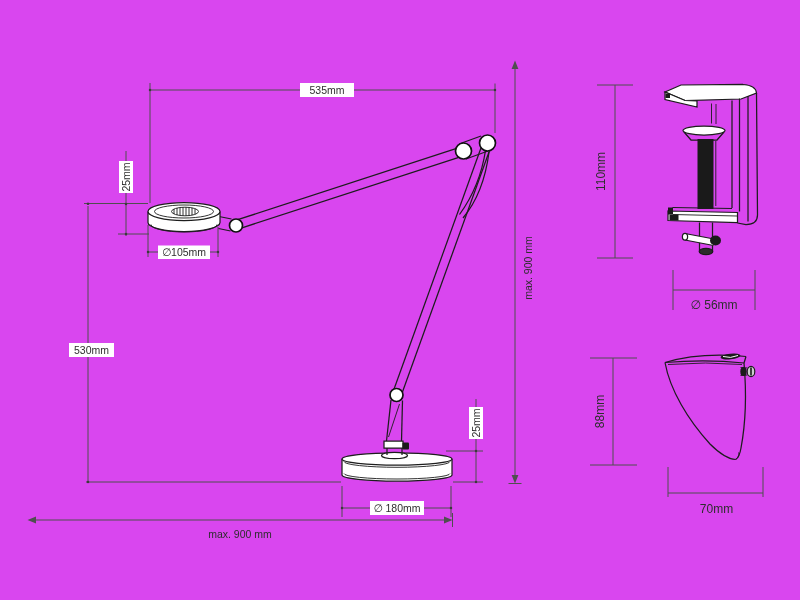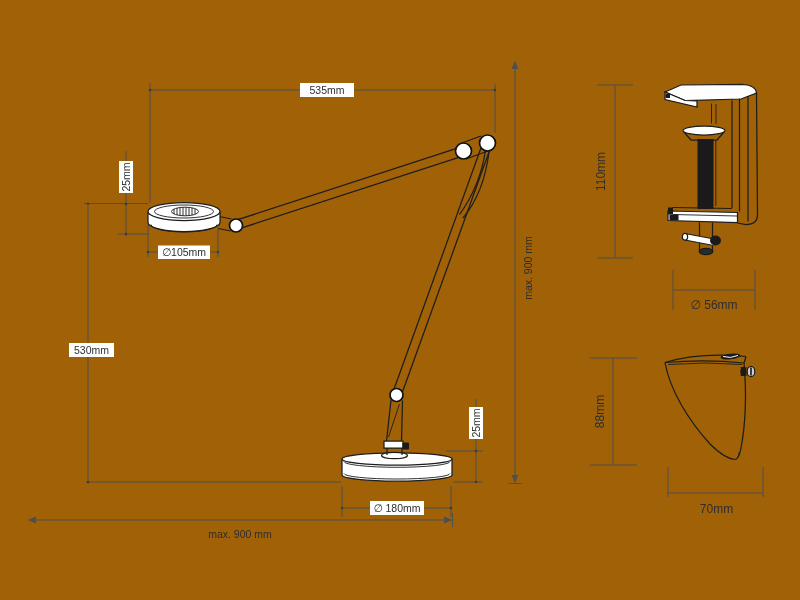--- a/index.html
+++ b/index.html
@@ -1,16 +1,16 @@
 <!DOCTYPE html>
 <html><head>
 <meta charset="utf-8">
 <style>
   html,body{margin:0;padding:0;background:#ffffff;}
-  .stage{position:relative;width:800px;height:600px;background:#a16207;overflow:hidden;}
+  .stage{position:relative;width:800px;height:600px;background:#d946ef;overflow:hidden;}
   svg{display:block;}
   text{font-family:"Liberation Sans","DejaVu Sans",sans-serif;fill:#2e2e2e;}
   .dim{stroke:#4f4f4f;stroke-width:1;fill:none;}
   .dimfill{fill:#4f4f4f;stroke:none;}
   .obj{stroke:#1d1d1d;stroke-width:1.25;fill:none;}
   .objw{stroke:#1d1d1d;stroke-width:1.25;fill:#ffffff;}
   .pivot{stroke:#111111;stroke-width:1.7;fill:#ffffff;}
   .dark{fill:#1a1a1a;stroke:none;}
   .thin{stroke:#1d1d1d;stroke-width:0.9;fill:none;}
   .lblbg{fill:#ffffff;stroke:none;}

